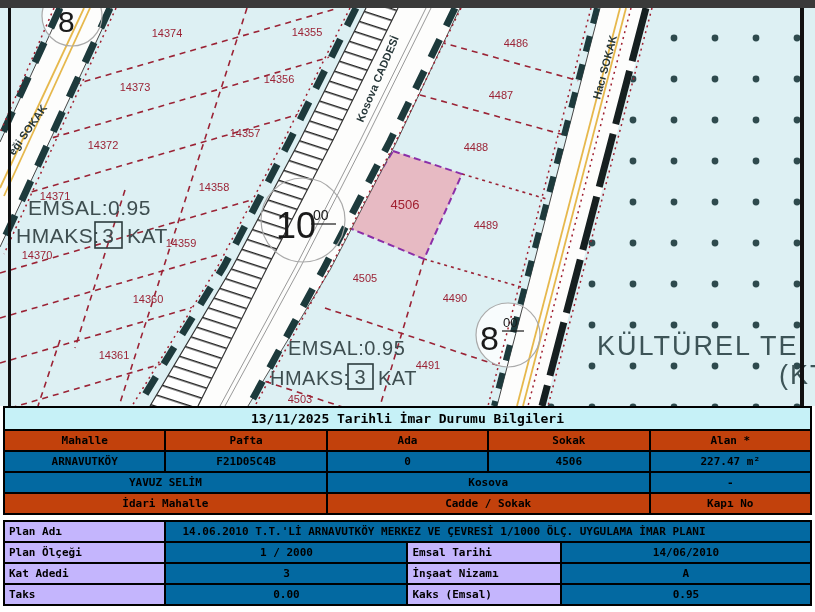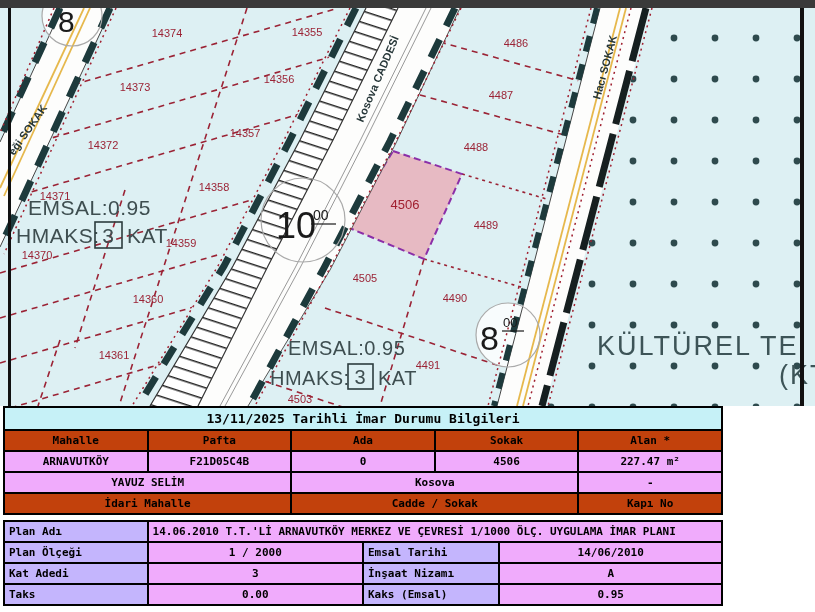--- a/index.html
+++ b/index.html
@@ -1,29 +1,29 @@
 <!DOCTYPE html>
 <html><head>
 <meta charset="utf-8">
 <style>
   html,body{margin:0;padding:0;background:#fff;}
   .screen{position:relative;width:815px;height:612px;overflow:hidden;background:#fff;
           font-family:"Liberation Sans",sans-serif;}
   .topbar{position:absolute;top:0;left:0;width:815px;height:8px;background:#3a3a3a;}
   .map{position:absolute;top:8px;left:0;width:815px;height:398px;}
   .tables{position:absolute;top:406px;left:3px;width:809px;}
-  table{border-collapse:collapse;width:720px;table-layout:fixed;
+  table{border-collapse:collapse;width:809px;table-layout:fixed;
         font-family:"DejaVu Sans Mono","Liberation Mono",monospace;font-weight:bold;color:#000;}
   td{border:2px solid #000;padding:0 4px;height:19px;font-size:11px;text-align:center;
      overflow:hidden;white-space:nowrap;}
   .hd{background:#c2410c;margin-left:44px;}
-  .wh{background:#f0abfc;}
+  .wh{background:#0369a1;}
   .title-cell{font-size:13px;height:21px;background:#c6f1f7;}
   .lbl{background:#c4b5fd;text-align:left;padding-right:9px;}
-  .val-left{text-align:left;padding-left:4px;}
+  .val-left{text-align:left;padding-left:16px;}
   .gap{height:5px;}
 </style>
 </head>
 <body>
 
 <div class="screen">
   <div class="topbar"></div>
 
   <svg class="map" viewBox="0 0 815 398">
     <defs>

